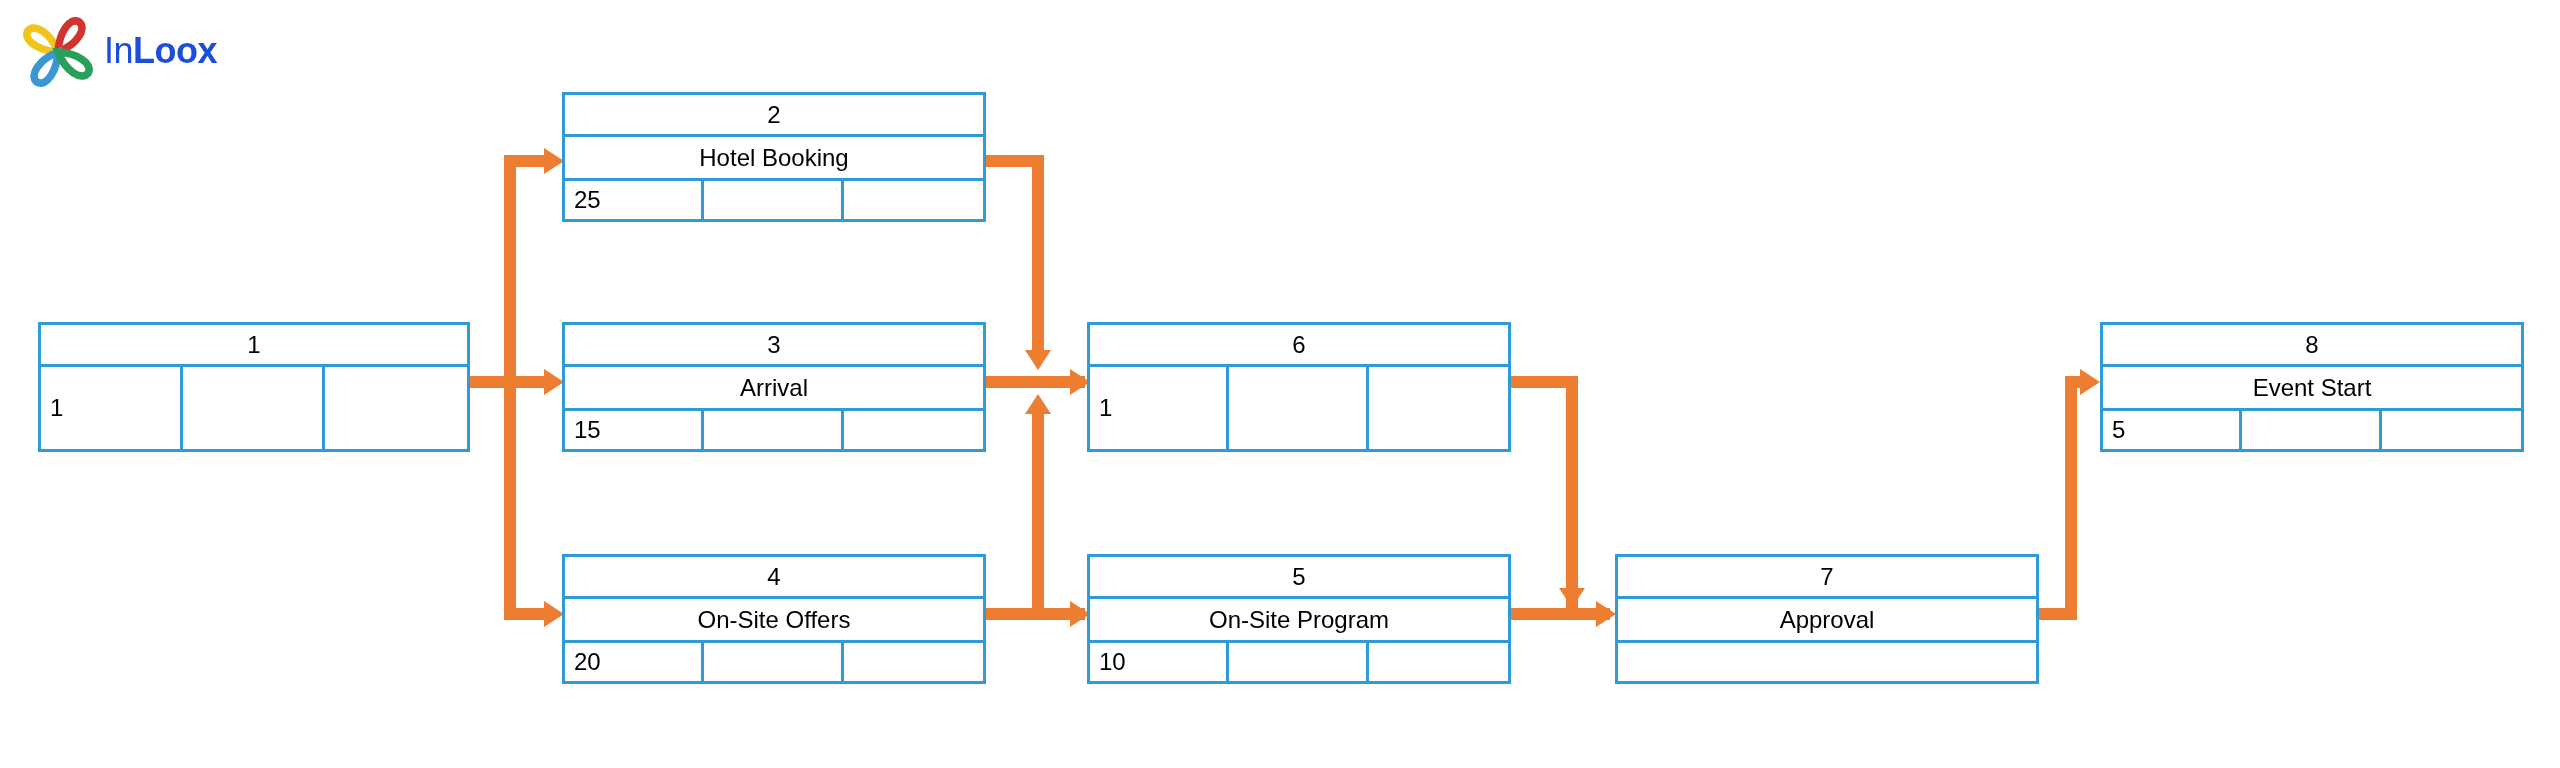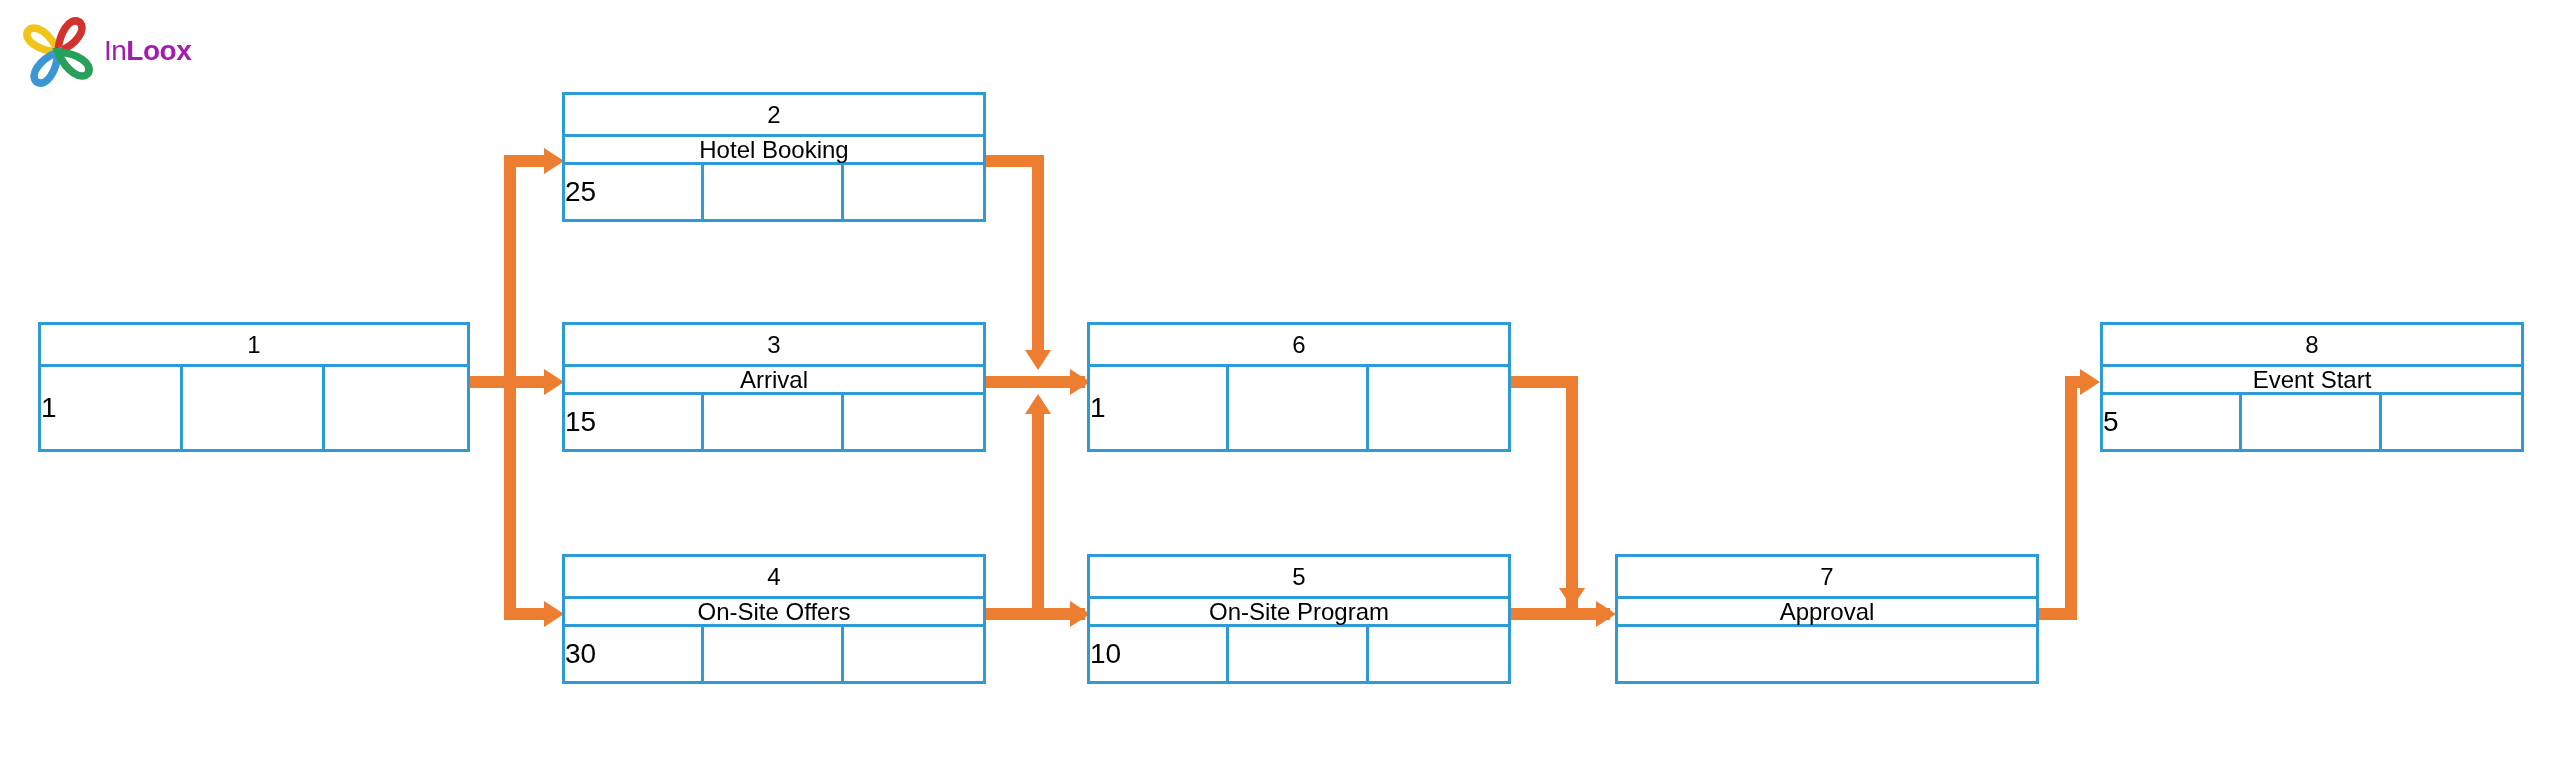--- a/index.html
+++ b/index.html
@@ -28,24 +28,24 @@
     position: absolute;
     left: 0px;
     top: 2px;
     width: 84px;
     height: 84px;
   }
   #brand-logo .logo-word {
     position: absolute;
     left: 88px;
     top: 20px;
-    font-size: 28px;
+    font-size: 36px;
     line-height: 46px;
     letter-spacing: -0.5px;
-    color: #a21caf;
+    color: #1d4ed8;
     white-space: nowrap;
   }
   #brand-logo .logo-word .w-thin { font-weight: 400; }
   #brand-logo .logo-word .w-bold { font-weight: 700; }
 
   
   #diagram {
     position: absolute;
     left: 0;
     top: 0;
@@ -71,35 +71,36 @@
     justify-content: center;
     color: #000000;
     font-size: 24px;
     box-sizing: border-box;
   }
   .node-id-row {
     height: 42px;
     border-bottom: 3px solid #2e9bd6;
   }
   .node-label-row {
-    height: 28px;
+    height: 44px;
     border-bottom: 3px solid #2e9bd6;
   }
   .node-cells-row {
     flex: 1 1 auto;
     display: flex;
     box-sizing: border-box;
   }
   .node-cell {
     flex: 1 1 33.333%;
     box-sizing: border-box;
     display: flex;
     align-items: center;
+    padding-left: 9px;
     color: #000000;
-    font-size: 28px;
+    font-size: 24px;
     border-right: 3px solid #2e9bd6;
   }
   .node-cell:last-child { border-right: none; }
 
   
   .seg {
     position: absolute;
     background: #ed7d31;
     z-index: 2;
   }
@@ -215,21 +216,21 @@
       <div class="node-cell">15</div>
       <div class="node-cell"></div>
       <div class="node-cell"></div>
     </div>
   </div>
 
   <div class="node" style="left:562px; top:554px; width:424px; height:130px;">
     <div class="node-id-row">4</div>
     <div class="node-label-row">On-Site Offers</div>
     <div class="node-cells-row">
-      <div class="node-cell">30</div>
+      <div class="node-cell">20</div>
       <div class="node-cell"></div>
       <div class="node-cell"></div>
     </div>
   </div>
 
   <div class="node" style="left:1087px; top:554px; width:424px; height:130px;">
     <div class="node-id-row">5</div>
     <div class="node-label-row">On-Site Program</div>
     <div class="node-cells-row">
       <div class="node-cell">10</div>

